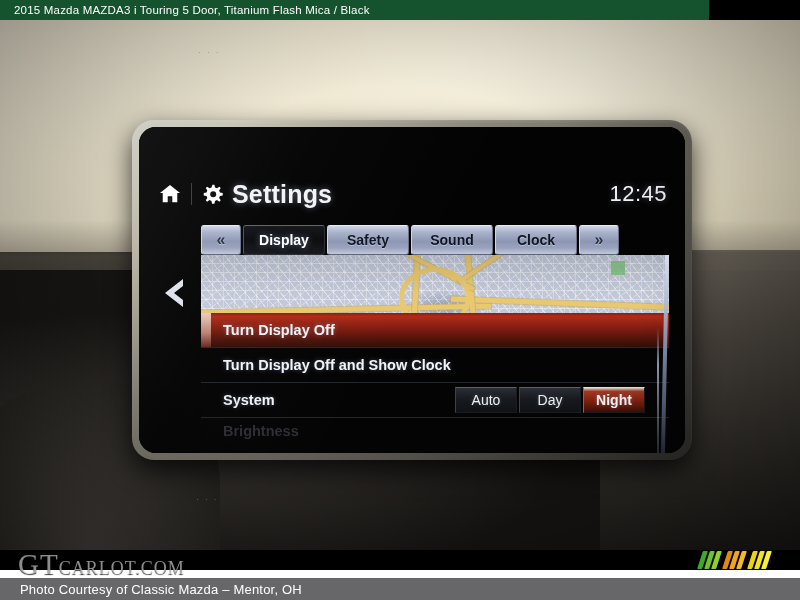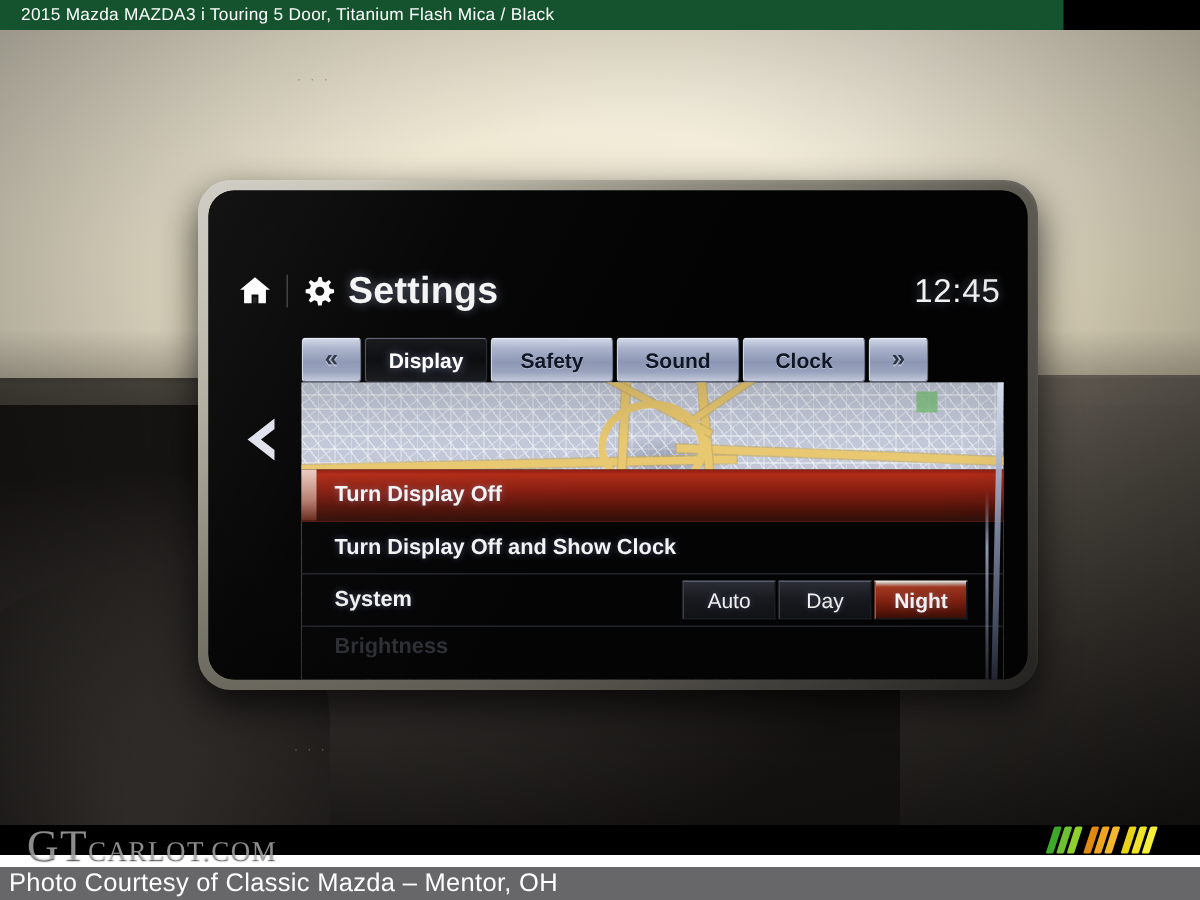--- a/index.html
+++ b/index.html
@@ -365,22 +365,22 @@
 
   
   .footer {
     position: absolute; left: 0; top: 578px;
     width: 800px; height: 22px;
     background: #67676a;
     display: flex; align-items: center;
   }
   .footer-text {
     color: #ffffff;
-    font-size: 17px;
-    padding-left: 6px;
+    font-size: 13px;
+    padding-left: 20px;
     letter-spacing: 0.2px;
     white-space: nowrap;
   }
   .footer-white {
     position: absolute; left: 0; top: 570px;
     width: 800px; height: 8px;
     background: #ffffff;
   }
 </style>
 </head>

